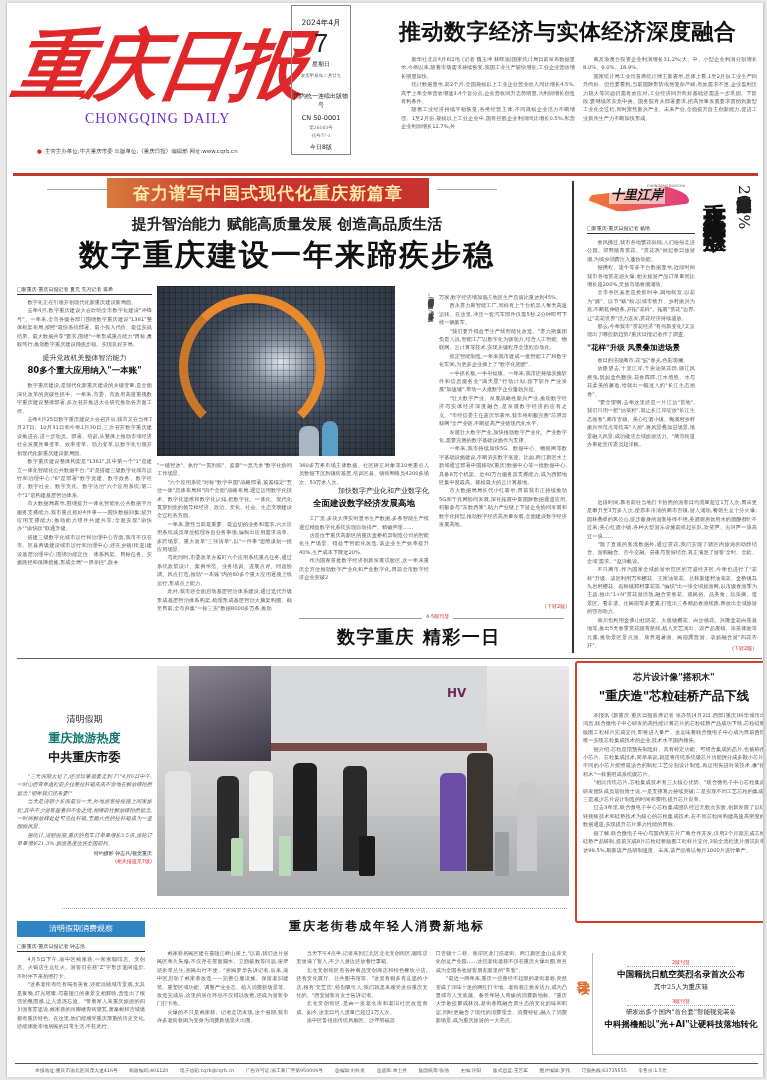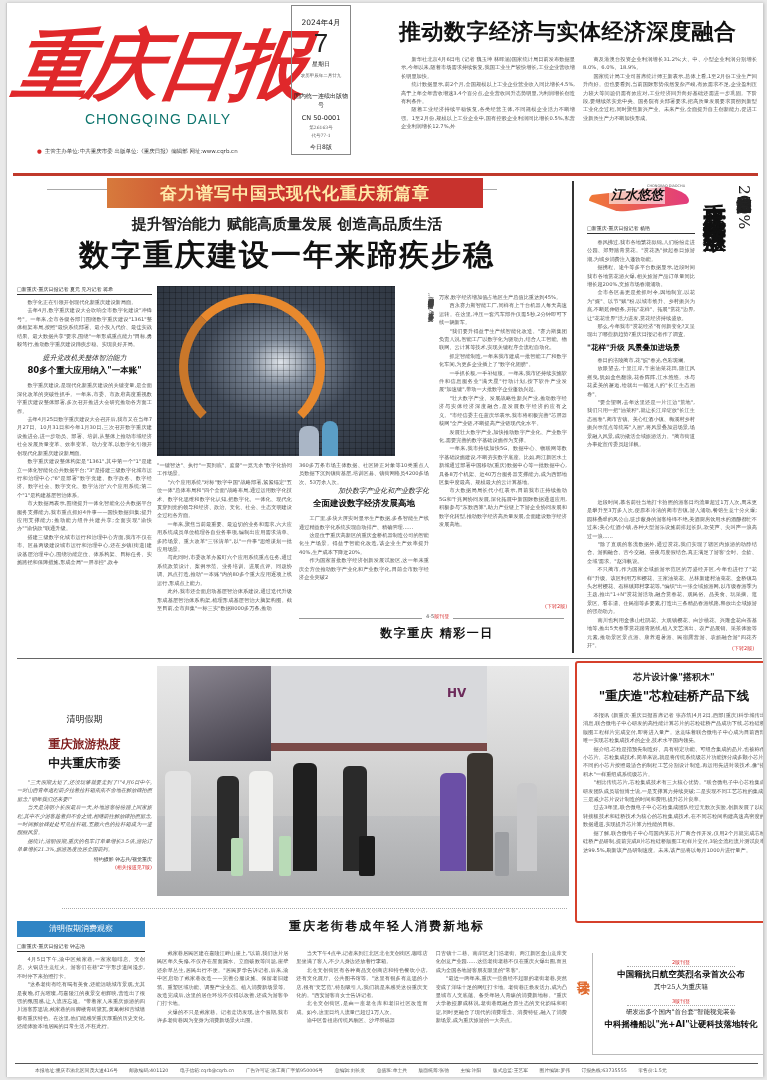--- a/index.html
+++ b/index.html
@@ -7,60 +7,60 @@
   body { font-family: "DejaVu Sans", "Liberation Sans", sans-serif; color: #222; position: relative; }
   .page { position: absolute; left: 6px; top: 3px; width: 757px; height: 1074px; background: #fff; border-left: 1px solid #ccc; box-shadow: 1px 0 3px rgba(0,0,0,.2); overflow: hidden; }
   .abs { position: absolute; }
   .body-text { font-family: "DejaVu Sans", sans-serif; font-size: 5.2px; line-height: 8.4px; color: #555; text-align: justify; text-indent: 2em; }
   .body-text p { margin: 0; text-indent: 2em; }
   .serif { font-family: "DejaVu Serif", "Liberation Serif", serif; }
   .red { color: #d62b2b; }
 
   
   .masthead-logo { left: 8px; top: 14px; width: 285px; height: 95px; font-family: "DejaVu Serif", serif; font-size: 76px; line-height: 95px; color: #e0282b; font-weight: bold; letter-spacing: -4px; font-style: italic; transform: skewX(-8deg); white-space: nowrap; }
-  .masthead-en { left: 78px; top: 108px; font-family: Liberation Sans, sans-serif; font-size: 14px; color: #0f766e; letter-spacing: 1px; }
+  .masthead-en { left: 78px; top: 108px; font-family: Liberation Serif, serif; font-size: 14px; color: #6d28d9; letter-spacing: 1px; }
   .masthead-sub { left: 30px; top: 145px; font-size: 5.5px; color: #444; white-space: nowrap; }
   .masthead-sub .dot { color: #d62b2b; margin-right: 3px; }
   .datebox { left: 284px; top: 2px; width: 60px; height: 150px; border: 1px solid #888; text-align: center; }
   .datebox .ym { font-size: 7.5px; margin-top: 12px; }
   .datebox .day { font-size: 26px; font-family: "Liberation Sans", sans-serif; line-height: 30px; }
   .datebox .wk { font-size: 6px; margin-top: 2px; }
   .datebox .lunar { font-size: 4.5px; color: #555; margin-top: 4px; }
   .datebox .issn-label { font-size: 6px; margin-top: 14px; }
   .datebox .cn { font-size: 6.5px; margin-top: 4px; }
   .datebox .small { font-size: 4.5px; color: #555; margin-top: 3px; }
   .datebox .pages { font-size: 6px; margin-top: 5px; }
 
   .top-headline { left: 392px; top: 14px; width: 360px; font-size: 22px; font-weight: bold; letter-spacing: 0.5px; color: #111; white-space: nowrap; }
   .top-cols { left: 394px; top: 52px; width: 356px; display: flex; gap: 8px; }
   .top-cols .body-text { flex: 1; }
 
   .rule-red { left: 6px; top: 170px; width: 745px; height: 3px; background: #c0392b; }
 
   
   .banner-line { top: 186px; height: 1px; background: #aaa; }
-  .banner { left: 100px; top: 175px; width: 376px; height: 30px; background: linear-gradient(90deg, #d77a3c 0%, #c8322d 40%, #c8322d 100%); color: #ffe9a8; font-family: "DejaVu Serif", serif; font-weight: bold; font-size: 17px; text-align: center; line-height: 30px; letter-spacing: 1px; }
+  .banner { left: 100px; top: 175px; width: 322px; height: 30px; background: linear-gradient(90deg, #d77a3c 0%, #c8322d 40%, #c8322d 100%); color: #ffe9a8; font-family: "DejaVu Serif", serif; font-weight: bold; font-size: 17px; text-align: center; line-height: 30px; letter-spacing: 1px; }
   .kicker { left: 90px; top: 212px; width: 380px; text-align: center; font-family: "DejaVu Serif", serif; font-size: 15px; color: #222; font-weight: bold; }
   .main-headline { left: 30px; top: 232px; width: 500px; text-align: center; font-size: 30px; font-weight: bold; color: #111; letter-spacing: 2px; white-space: nowrap; }
 
   .byline { font-size: 5px; color: #333; border-bottom: 1px solid #333; padding-bottom: 2px; }
-  .subhead-italic { font-family: "DejaVu Serif", serif; font-style: italic; font-size: 7px; text-align: center; color: #333; }
+  .subhead-italic { font-family: "DejaVu Serif", serif; font-size: 7px; text-align: center; color: #333; }
   .subhead-bold { font-size: 8.5px; font-weight: bold; text-align: center; color: #111; }
 
   .photo1 { left: 150px; top: 283px; width: 238px; height: 170px; overflow: hidden; background: radial-gradient(ellipse at 52% 45%, #dfe4ea 0%, #7c8796 18%, #404957 45%, #2a313b 100%); }
   .photo1 .ring { position: absolute; left: 22px; top: 8px; width: 146px; height: 146px; border-radius: 50%; border: 9px solid #e8892d; border-bottom-color: transparent; border-left-color: #c9772a; }
   .photo1 .grid { position: absolute; inset: 0; background-image: linear-gradient(rgba(0,0,0,.22) 1px, transparent 1px), linear-gradient(90deg, rgba(0,0,0,.22) 1px, transparent 1px); background-size: 6px 6px; }
   .photo1 .person1 { position: absolute; left: 142px; top: 140px; width: 20px; height: 30px; background: #aab6c6; border-radius: 8px 8px 0 0; }
   .photo1 .person2 { position: absolute; left: 165px; top: 135px; width: 16px; height: 35px; background: #5b9ec6; border-radius: 8px 8px 0 0; }
   .photo1-caption { left: 390px; top: 290px; width: 38px; height: 170px; writing-mode: vertical-rl; font-family: "DejaVu Serif", serif; font-style: italic; font-size: 5.5px; line-height: 9px; color: #444; }
 
   .pageref { font-size: 5px; color: #d62b2b; }
   .section-sep { left: 292px; top: 615px; width: 265px; height: 1px; background: #999; }
   .section-sep-label { left: 415px; top: 610px; background: #fff; padding: 0 4px; font-size: 5px; color: #555; }
-  .digital-title { left: 330px; top: 622px; width: 200px; text-align: center; font-size: 12px; font-weight: bold; letter-spacing: 1.5px; color: #111; }
+  .digital-title { left: 330px; top: 622px; width: 200px; text-align: left; font-size: 18px; font-weight: bold; letter-spacing: 1.5px; color: #111; }
 
   .photo2 { left: 150px; top: 663px; width: 412px; height: 230px; overflow: hidden; background: linear-gradient(180deg, #e8e8e8 0%, #d6d6d6 40%, #c9c9c9 60%, #bdbdbd 100%); }
   .photo2 .bldg { position: absolute; left: 100px; top: 0; width: 230px; height: 85px; background: #d8d9dc; border-bottom: 8px solid #7a4a48; }
   .photo2 .billboard { position: absolute; left: 32px; top: 0; width: 82px; height: 95px; background: linear-gradient(160deg, #8a8590, #3d3a45); }
   .photo2 .hv { position: absolute; left: 290px; top: 20px; font-size: 12px; font-weight: bold; color: #6c2a5a; }
   .photo2 .ground { position: absolute; left: 0; top: 150px; width: 100%; height: 80px; background: linear-gradient(180deg, #bfc0c2, #a9aaac); }
   .photo2 .fig { position: absolute; bottom: 25px; border-radius: 6px 6px 0 0; }
   .photo2 .case { position: absolute; bottom: 20px; border-radius: 2px; }
 
   
@@ -190,21 +190,21 @@
   <div class="abs section-sep"></div>
   <div class="abs section-sep-label">
     <span>4-5</span><span class="red">版刊登</span>
   </div>
   <div class="abs digital-title">数字重庆 精彩一日</div>
 
   <div class="abs" style="left:10px;top:655px;width:745px;height:1px;background:#666;"></div>
 
   <div class="abs" style="left:10px;top:710px;width:135px;">
     <div class="serif" style="text-align:center;font-size:9px;color:#222;">清明假期</div>
-    <div style="text-align:center;font-size:12px;font-weight:bold;margin-top:10px;color:#7f1d1d;">重庆旅游热度</div>
+    <div style="text-align:center;font-size:12px;font-weight:bold;margin-top:4px;color:#0f766e;">重庆旅游热度</div>
     <div style="text-align:center;font-size:12px;font-weight:bold;margin-top:2px;color:#111;">中共重庆市委</div>
     <div class="body-text serif" style="margin-top:6px;font-style:italic;">
       <p>"三天假期太短了,还没玩够就要走到了!"4月6日中午,一对山西青年返程前夕拉着拉杆箱依依不舍地在解放碑拍照留念,"明年我们还来要!"</p>
       <p>当天是清明小长假最后一天,外地游客纷纷踏上回家旅程,其中不少游客趁着归不舍之情,相继前往解放碑拍照留念,一时间解放碑处处可见拉杆箱,五颜六色的拉杆箱成为一道靓丽风景。</p>
       <p>据统计,清明假期,重庆的包车订单量增长3.5倍,游轮订单量增长21.3%,旅游热度位居全国前列。</p>
     </div>
     <div style="text-align:right;font-size:5px;color:#333;margin-top:2px;">特约摄影 钟志兵/视觉重庆</div>
     <div class="pageref" style="text-align:right;margin-top:2px;">(相关报道见7版)</div>
   </div>
 
@@ -223,21 +223,21 @@
     <div class="fig" style="left:360px;width:20px;height:88px;background:#c9c9cb;"></div>
     <div class="case" style="left:74px;width:12px;height:38px;background:#b9dbb7;"></div>
     <div class="case" style="left:122px;width:12px;height:40px;background:#b9dbb7;"></div>
     <div class="case" style="left:202px;width:16px;height:40px;background:#1b1b1b;"></div>
     <div class="case" style="left:338px;width:14px;height:44px;background:#9c9ea2;"></div>
   </div>
 
   <div class="abs right-box"></div>
   <div class="abs survey-logo">
     <div class="swoosh"></div>
-    <div class="txt">江水悠悠</div>
+    <div class="txt">十里江岸</div>
     <div class="en">CHONGBAO DIAOCHA</div>
   </div>
   <div class="abs vert-big">重庆赏花经济持续盛放</div>
   <div class="abs vert-small">近期赏花旅游产品订单量同比增长超200%</div>
 
   <div class="abs" style="left:580px;top:222px;width:108px;">
     <div class="byline serif">□新重庆-重庆日报记者 杨艳</div>
     <div class="body-text" style="margin-top:4px;">
       <p>春风拂过,我市各地繁花似锦,人们纷纷走进公园、郊野踏青赏花。"赏花热"掀起春日旅游潮,为城乡消费注入蓬勃动能。</p>
       <p>据携程、途牛等多平台数据显示,近段时间我市各地赏花游火爆,相关旅游产品订单量同比增长超200%,文旅市场春潮涌动。</p>

